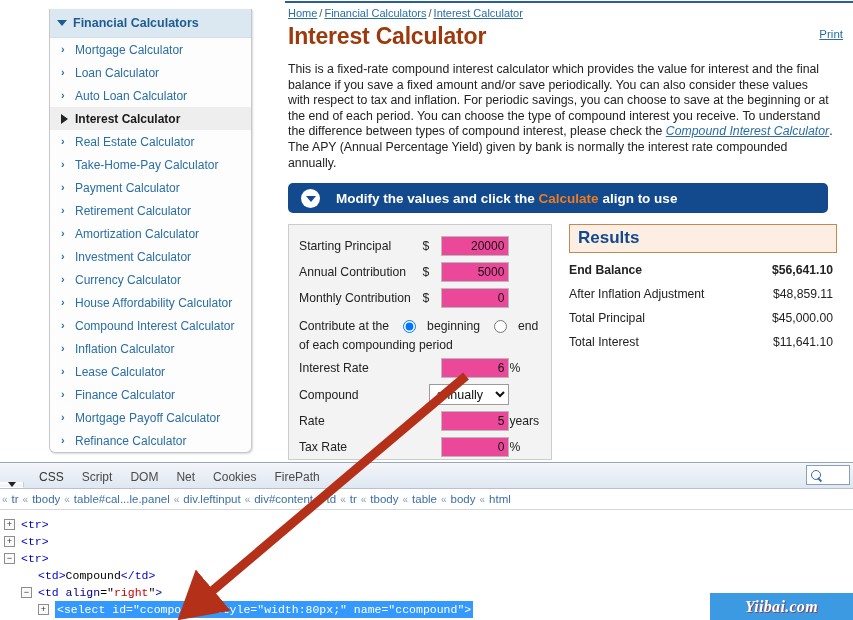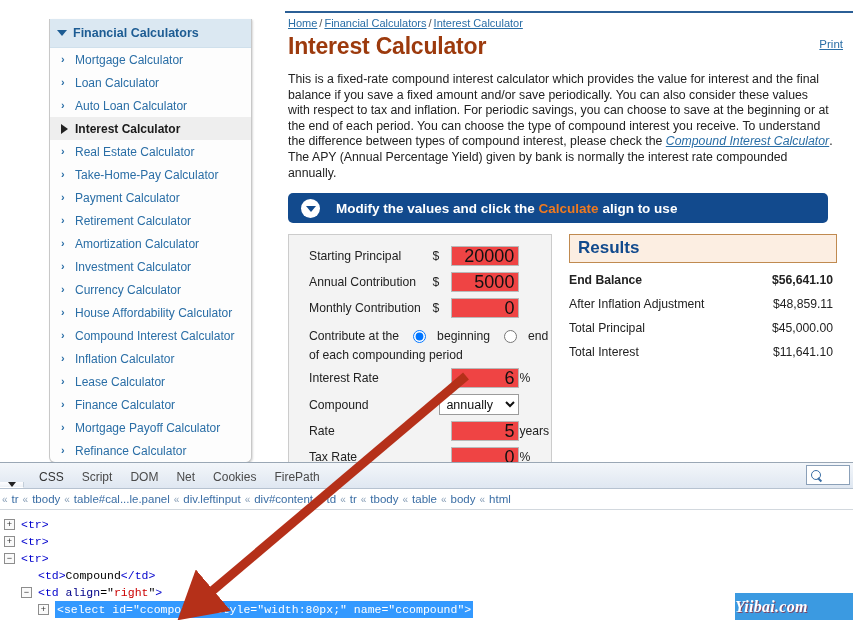--- a/index.html
+++ b/index.html
@@ -14,21 +14,21 @@
     position: relative;
     width: 853px;
     height: 620px;
     overflow: hidden;
     background: #fff;
   }
 
   
   #page {
     position: absolute;
-    left: 0; top: 11px;
+    left: 0; top: 1px;
     width: 853px; height: 462px;
     overflow: hidden;
     background: #fff;
   }
 
   
   .top-rule {
     position: absolute;
     left: 285px; top: 0px;
     width: 568px; height: 2px;
@@ -177,40 +177,40 @@
   .calc-row { display: flex; gap: 17px; align-items: flex-start; }
 
   .form-panel {
     width: 264px;
     background: #f3f3f3;
     border: 1px solid #cccccc;
     padding: 8px 10px 6px 10px;
     height: 236px;
     overflow: hidden;
   }
-  table.calcform { border-collapse: collapse; width: 100%; margin-left: 10px; }
+  table.calcform { border-collapse: collapse; width: 100%; }
   table.calcform td {
     font-size: 12.2px;
     color: #222;
     padding: 3px 0;
     vertical-align: middle;
     height: 26px;
   }
   td.lbl-c { white-space: nowrap; }
   td.cur { width: 12px; color: #333; text-align: right; padding-right: 3px; font-size: 12px;}
   td.fld { text-align: right; width: 80px; }
   td.unit { padding-left: 4px; font-size: 12px; color: #222; white-space: nowrap; }
   input.num {
     width: 68px;
     height: 20px;
     text-align: right;
-    font-size: 18px;
+    font-size: 12px;
     font-family: "Liberation Sans", sans-serif;
     border: 1px solid #b9b9b9;
-    background: #ef4444;
+    background: #ec4899;
     padding: 0 4px 0 2px;
     color: #111;
   }
   select.sel {
     width: 80px;
     height: 21px;
     font-size: 12.5px;
     font-family: "Liberation Sans", sans-serif;
     border: 1px solid #9b9b9b;
     background: #fff;
@@ -377,24 +377,25 @@
   .indent1 { padding-left: 17px; }
   .indent2 { padding-left: 34px; }
 
   
   #arrow { position: absolute; left: 0; top: 0; width: 853px; height: 620px; pointer-events: none; }
 
   
   #watermark {
     position: absolute;
     right: 0; bottom: 0;
-    width: 118px; height: 27px;
+    width: 143px; height: 27px;
     background: #3b9ae1;
     display: flex;
     align-items: center;
+    justify-content: center;
   }
   #watermark span {
     color: #ffffff;
     font-family: "Liberation Serif", serif;
     font-style: italic;
     font-weight: bold;
     font-size: 16px;
     letter-spacing: 0.3px;
     text-shadow: 1px 1px 0 rgba(180,0,0,0.55);
   }

